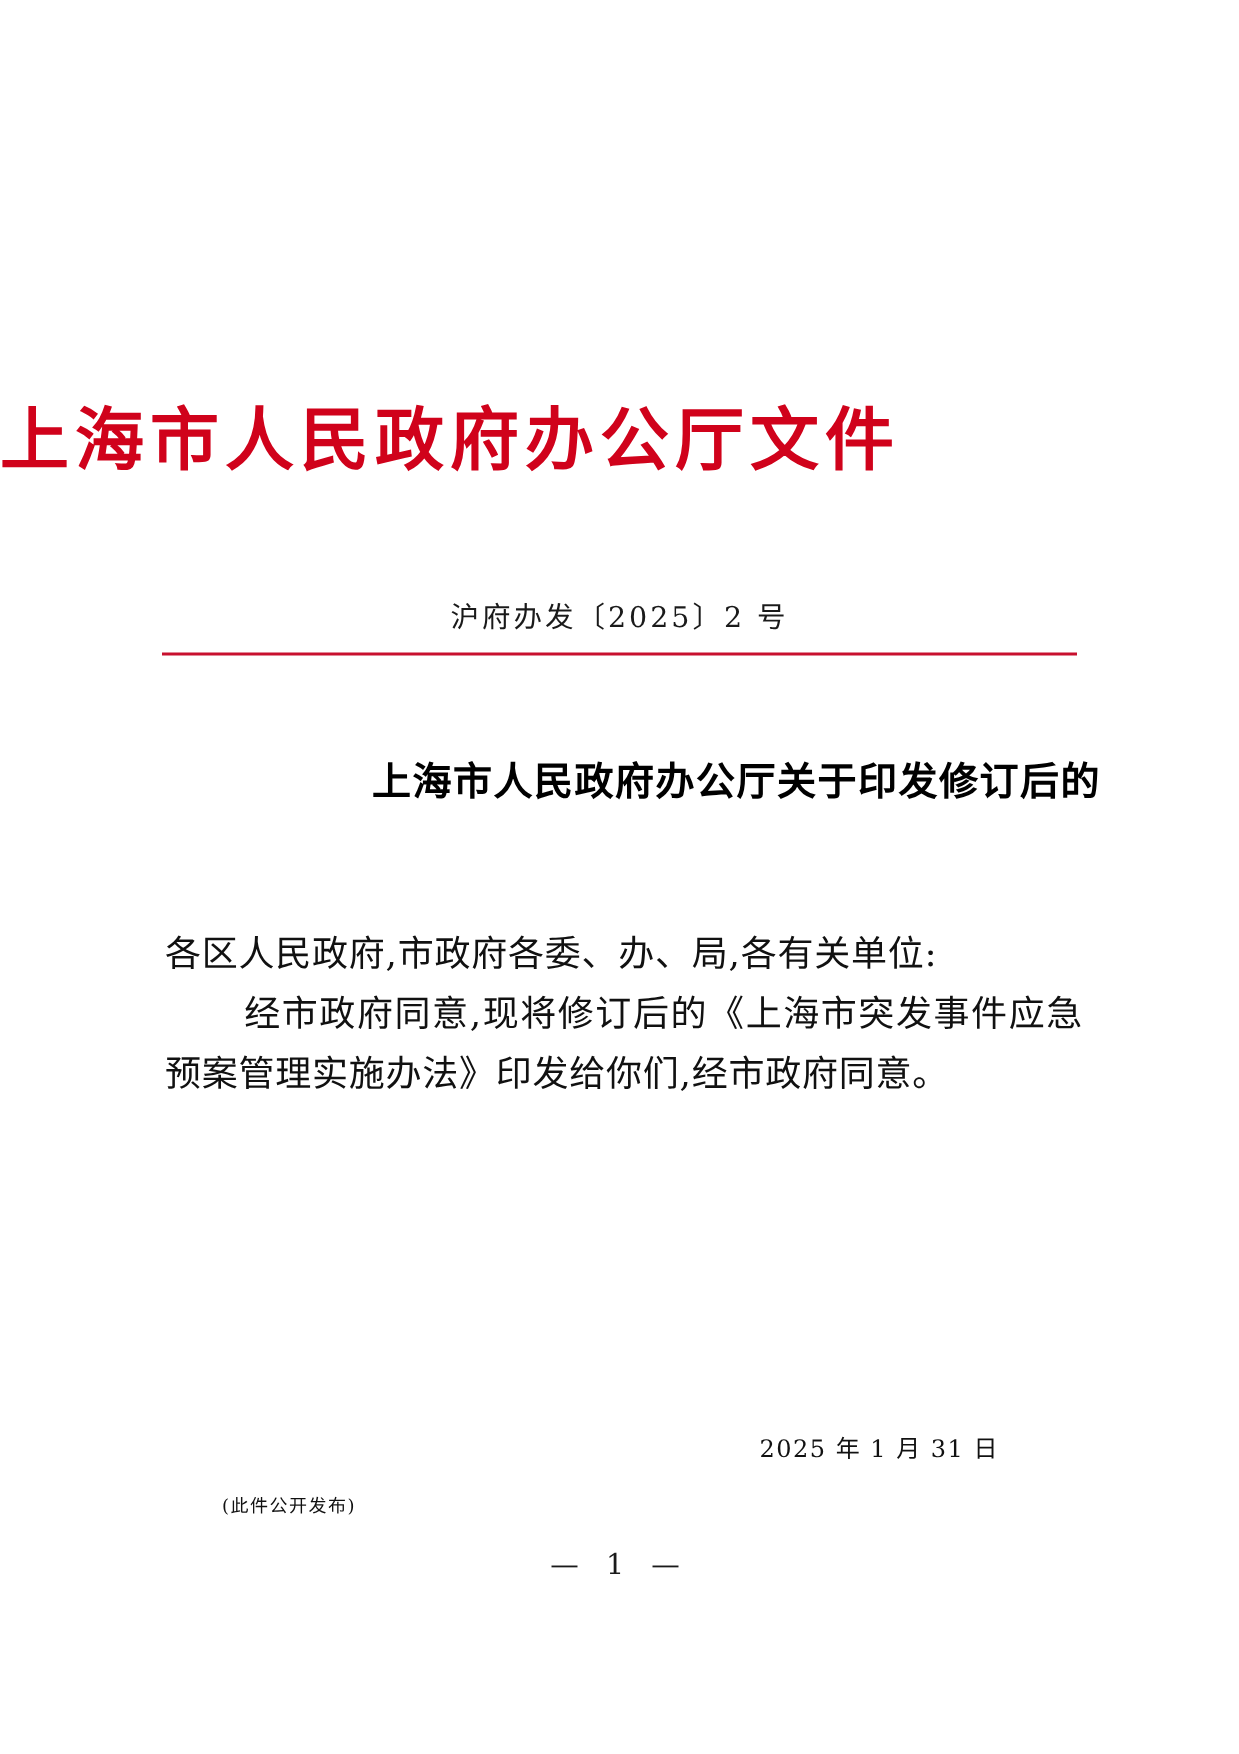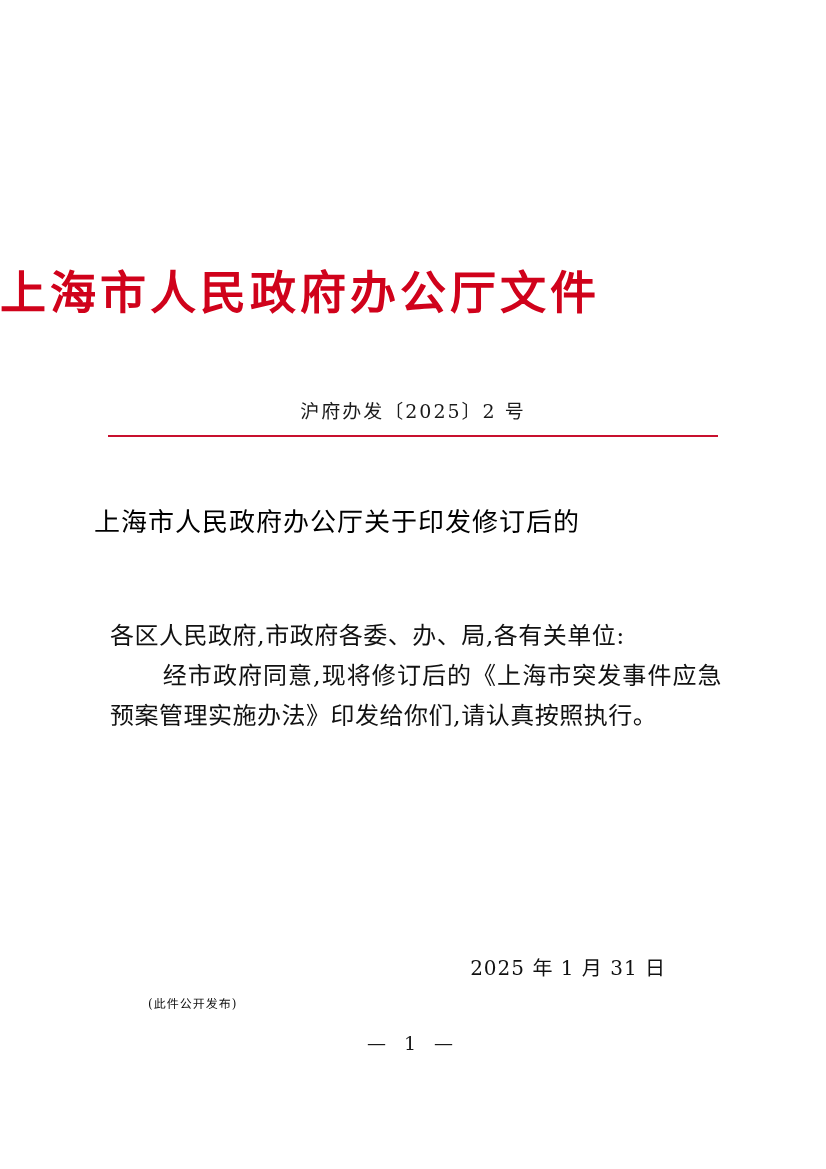--- a/index.html
+++ b/index.html
@@ -63,23 +63,23 @@
     height: 2px;
     background: #c8102e;
   }
 
   
   .title-block {
     position: absolute;
     top: 500px;
     left: 94px;
     width: 640px;
-    text-align: left;
+    text-align: right;
     font-family: "DejaVu Serif", "Liberation Serif", serif;
-    font-weight: normal;
+    font-weight: bold;
     font-size: 26px;
     line-height: 44px;
     letter-spacing: 1px;
     color: #000;
   }
   .title-line {
     display: block;
     white-space: nowrap;
   }
 
@@ -107,21 +107,21 @@
   
   .doc-date {
     position: absolute;
     top: 952px;
     left: 110px;
     width: 612px;
     text-align: right;
     padding-right: 56px;
     box-sizing: border-box;
     font-family: "DejaVu Serif", "Liberation Serif", serif;
-    font-size: 20px;
+    font-size: 16px;
     letter-spacing: 1px;
     color: #111;
   }
 
   
   .pub-note {
     position: absolute;
     top: 994px;
     left: 148px;
     font-family: "DejaVu Serif", "Liberation Serif", serif;
@@ -158,21 +158,21 @@
   <div class="doc-number">沪府办发〔2025〕2 号</div>
 
   <div class="red-rule"></div>
 
   <div class="title-block">
     <span class="title-line">上海市人民政府办公厅关于印发修订后的</span>
   </div>
 
   <div class="body-block">
     <p class="p-addressee">各区人民政府,市政府各委、办、局,各有关单位:</p>
-    <p class="p-indent">经市政府同意,现将修订后的《上海市突发事件应急预案管理实施办法》印发给你们,请认真按照执行。</p>
+    <p class="p-indent">经市政府同意,现将修订后的《上海市突发事件应急预案管理实施办法》印发给你们,经市政府同意。</p>
   </div>
 
   <div class="doc-date">2025 年 1 月 31 日</div>
 
   <div class="pub-note">(此件公开发布)</div>
 
   <div class="page-footer">
     <span class="dash">—</span>
     <span>1</span>
     <span class="dash">—</span>

